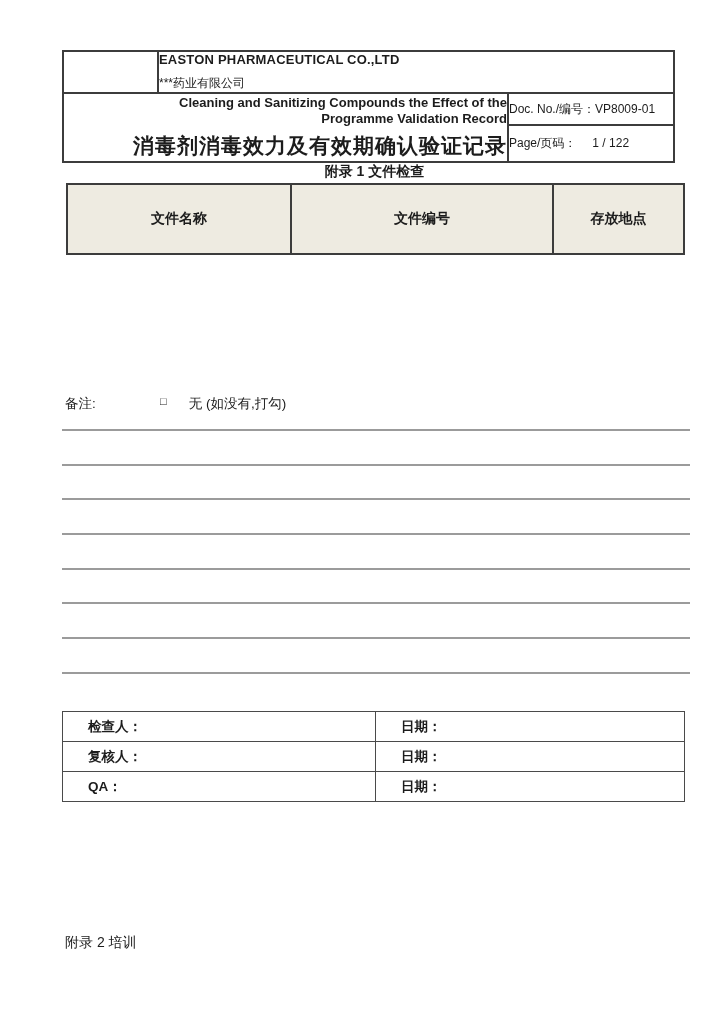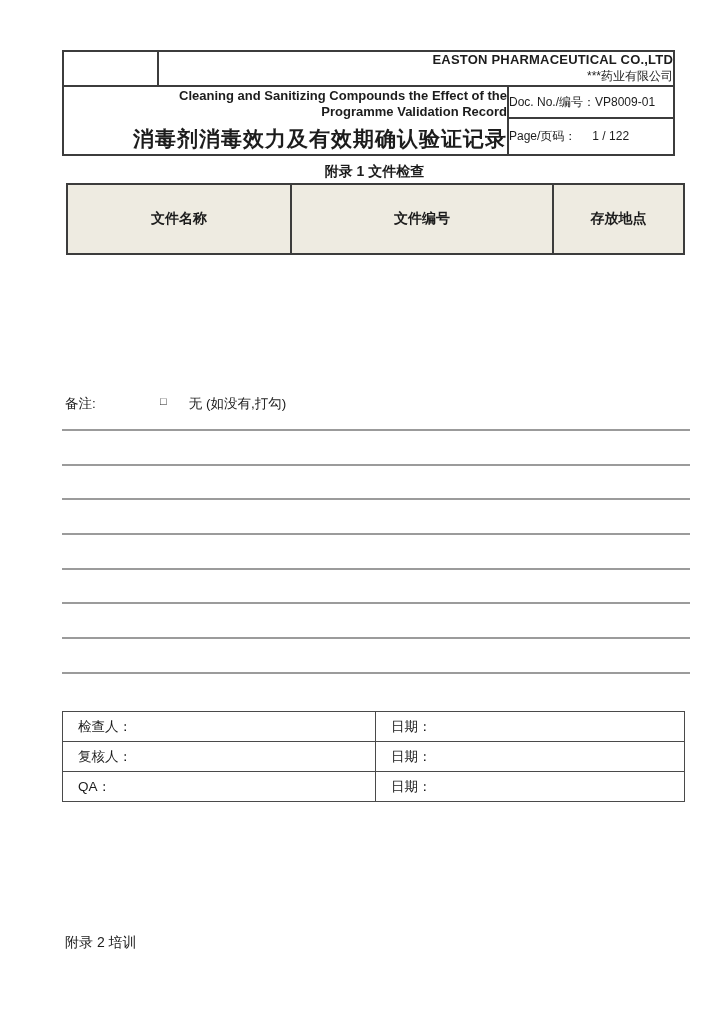--- a/index.html
+++ b/index.html
@@ -10,23 +10,23 @@
     font-family:"Liberation Sans", sans-serif;
     color:#1c1c1c;
     overflow:hidden;
   }
   .abs{position:absolute;}
 
   
   table{border-collapse:collapse;table-layout:fixed;}
   .hdr-table{left:62px;top:50px;width:611px;}
   .hdr-table td{border:2px solid #3c3c3c;vertical-align:middle;padding:0;}
-  .company-cell{text-align:right;}
+  .company-cell{text-align:left;}
   .company-en{font-size:13px;font-weight:600;letter-spacing:.2px;}
-  .company-cn{font-size:12px;margin-top:1px;}
+  .company-cn{font-size:12px;margin-top:8px;}
   .title-cell{text-align:right;}
   .title-en{font-size:13px;font-weight:bold;line-height:16px;}
   .title-cn{font-size:21px;font-weight:bold;letter-spacing:1px;margin-top:5px;white-space:nowrap;}
   .meta-cell{font-size:12px;padding:0 0 0 9px;text-align:left;}
   .page-value{margin-left:16px;}
 
   
   .appendix1-title{left:66px;top:163px;width:617px;text-align:center;font-size:14px;font-weight:bold;}
   .doc-table{left:66px;top:183px;width:617px;}
   .doc-table td,.doc-table th{border:2px solid #3c3c3c;vertical-align:middle;font-size:14px;padding:16px 4px;}
@@ -38,21 +38,21 @@
   
   .remark{left:65px;top:395px;display:flex;align-items:flex-start;font-size:13.5px;gap:20px;}
   .remark-label{width:75px;}
   .remark-box{font-size:11px;margin-right:2px;}
 
   
   .writing-line{position:absolute;left:62px;width:628px;height:0;border-top:2px solid #9b9b9b;}
 
   
   .sign-table{left:62px;top:711px;width:622px;}
-  .sign-table td{border:1.5px solid #4a4a4a;height:29px;font-size:13.5px;vertical-align:middle;padding:0 0 0 15px;text-align:left;}
+  .sign-table td{border:1.5px solid #4a4a4a;height:29px;font-size:13.5px;vertical-align:middle;padding:0 0 0 25px;text-align:left;font-weight:bold;}
 
   
   .appendix2-title{left:65px;top:934px;font-size:14px;font-weight:normal;}
 </style>
 </head>
 <body>
 
 <table class="abs hdr-table">
   <colgroup>
       <col style="width:95px">

